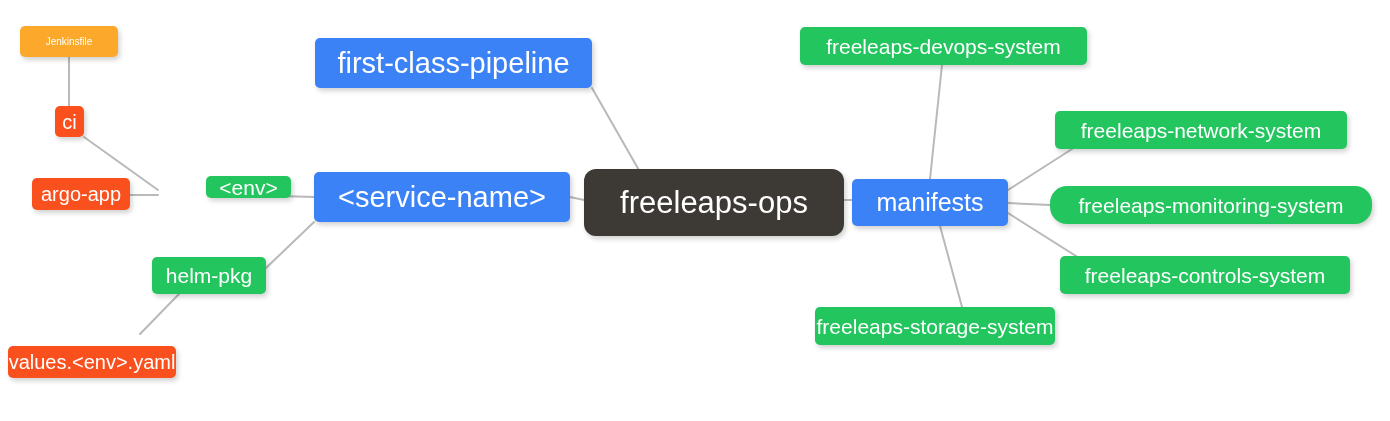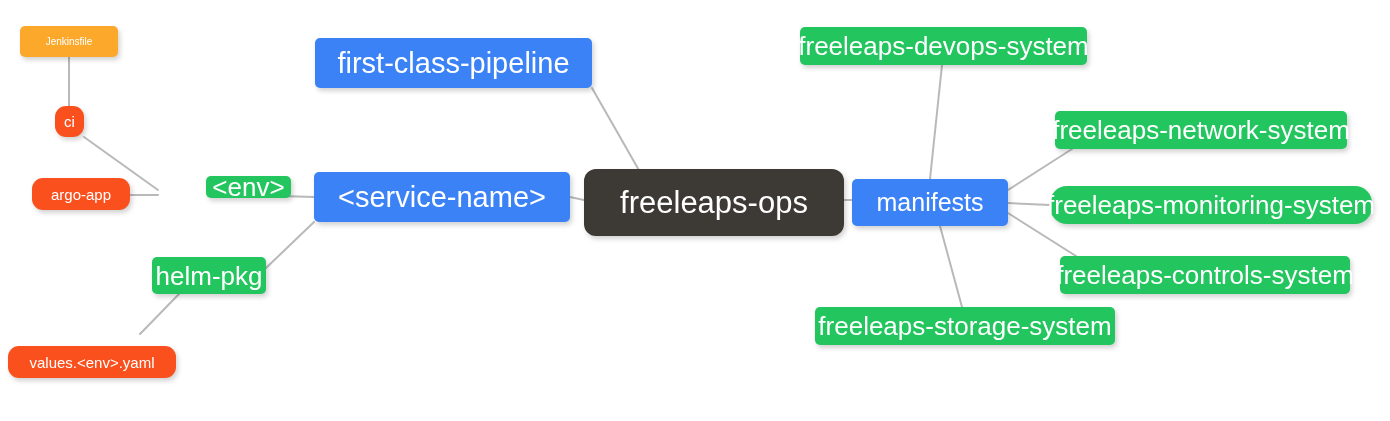--- a/index.html
+++ b/index.html
@@ -42,22 +42,22 @@
     font-size: 31px;
     border-radius: 12px;
   }
   .n-blue   { background: #3b82f6; }
   .n-green  { background: #23c55e; }
   .n-orange { background: #fca82b; }
   .n-red    { background: #f9501e; }
 
   .sz-xl  { font-size: 29px; }
   .sz-lg  { font-size: 25px; }
-  .sz-md  { font-size: 26px; }
-  .sz-xs  { font-size: 15px; border-radius: 11px; }
+  .sz-md  { font-size: 21px; }
+  .sz-xs  { font-size: 20px; }
   .sz-xxs { font-size: 10px; }
 </style>
 </head>
 <body>
 
 <div id="canvas">
   <svg id="edges" viewBox="0 0 1390 421" xmlns="http://www.w3.org/2000/svg">
       <line x1="584" y1="200" x2="570" y2="197" stroke="#b9b9b9" stroke-width="2" stroke-linecap="round"></line>
       <line x1="844" y1="200" x2="852" y2="200" stroke="#b9b9b9" stroke-width="2" stroke-linecap="round"></line>
       <line x1="592" y1="88" x2="640" y2="172" stroke="#b9b9b9" stroke-width="2" stroke-linecap="round"></line>
@@ -109,17 +109,17 @@
       </div>
       <div class="node n-green sz-md" style="left: 1055px; top: 111px; width: 292px; height: 38px;">
         <span>freeleaps-network-system</span>
       </div>
       <div class="node n-green sz-md" style="left: 1050px; top: 186px; width: 322px; height: 38px; border-radius: 17px;">
         <span>freeleaps-monitoring-system</span>
       </div>
       <div class="node n-green sz-md" style="left: 1060px; top: 256px; width: 290px; height: 38px;">
         <span>freeleaps-controls-system</span>
       </div>
-      <div class="node n-green sz-md" style="left: 815px; top: 307px; width: 300px; height: 38px;">
+      <div class="node n-green sz-md" style="left: 815px; top: 307px; width: 240px; height: 38px;">
         <span>freeleaps-storage-system</span>
       </div>
     </div>
 </div>
 
 </body></html>

